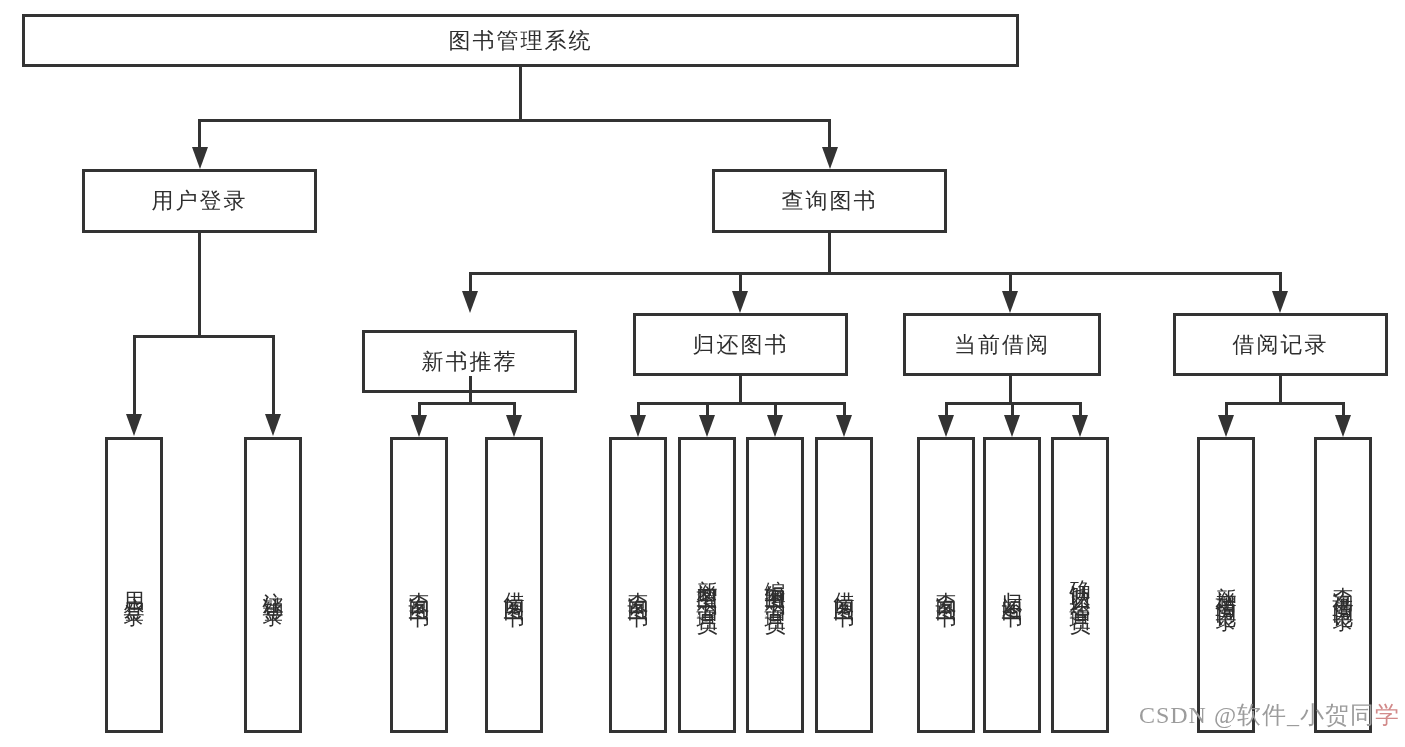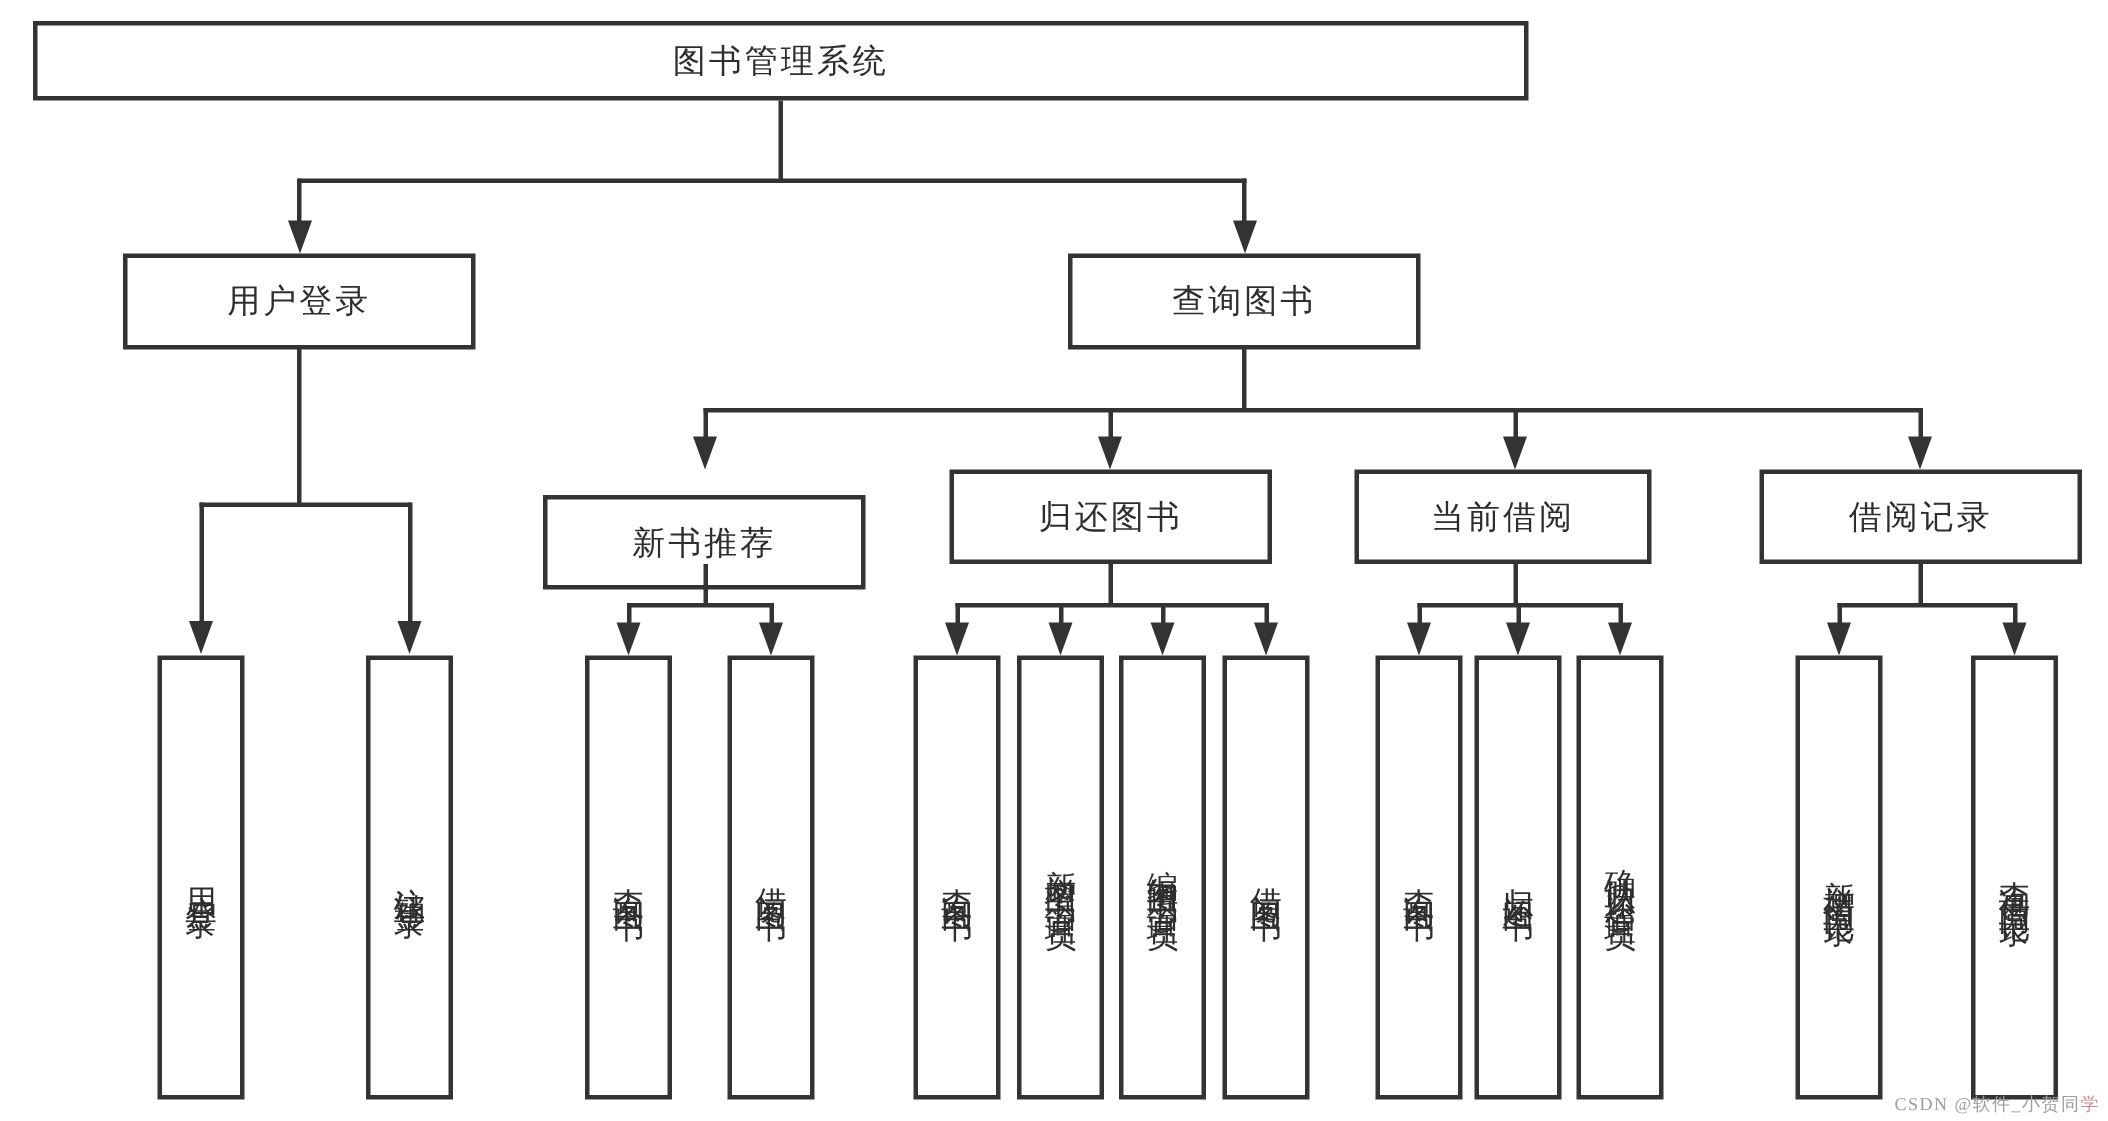--- a/index.html
+++ b/index.html
@@ -24,22 +24,22 @@
     font-size:21px; letter-spacing:5px;
   }
   .vline { position:absolute; width:3px; background:#333333; }
   .hline { position:absolute; height:3px; background:#333333; }
   .arrow {
     position:absolute; width:0; height:0;
     border-left:8px solid transparent; border-right:8px solid transparent;
     border-top:22px solid #333333;
   }
   #watermark {
-    position:absolute; right:5px; bottom:2px;
-    font-size:12px; letter-spacing:1px; color:#9c9c9c;
+    position:absolute; right:5px; bottom:16px;
+    font-size:24px; letter-spacing:1px; color:#9c9c9c;
   }
   #watermark .accent { color:#d28a8a; }
 </style>
 </head>
 <body>
 
 <div id="stage">
 
   <div class="node" style="left:22px;top:14px;width:997px;height:53px">图书管理系统</div>
 

